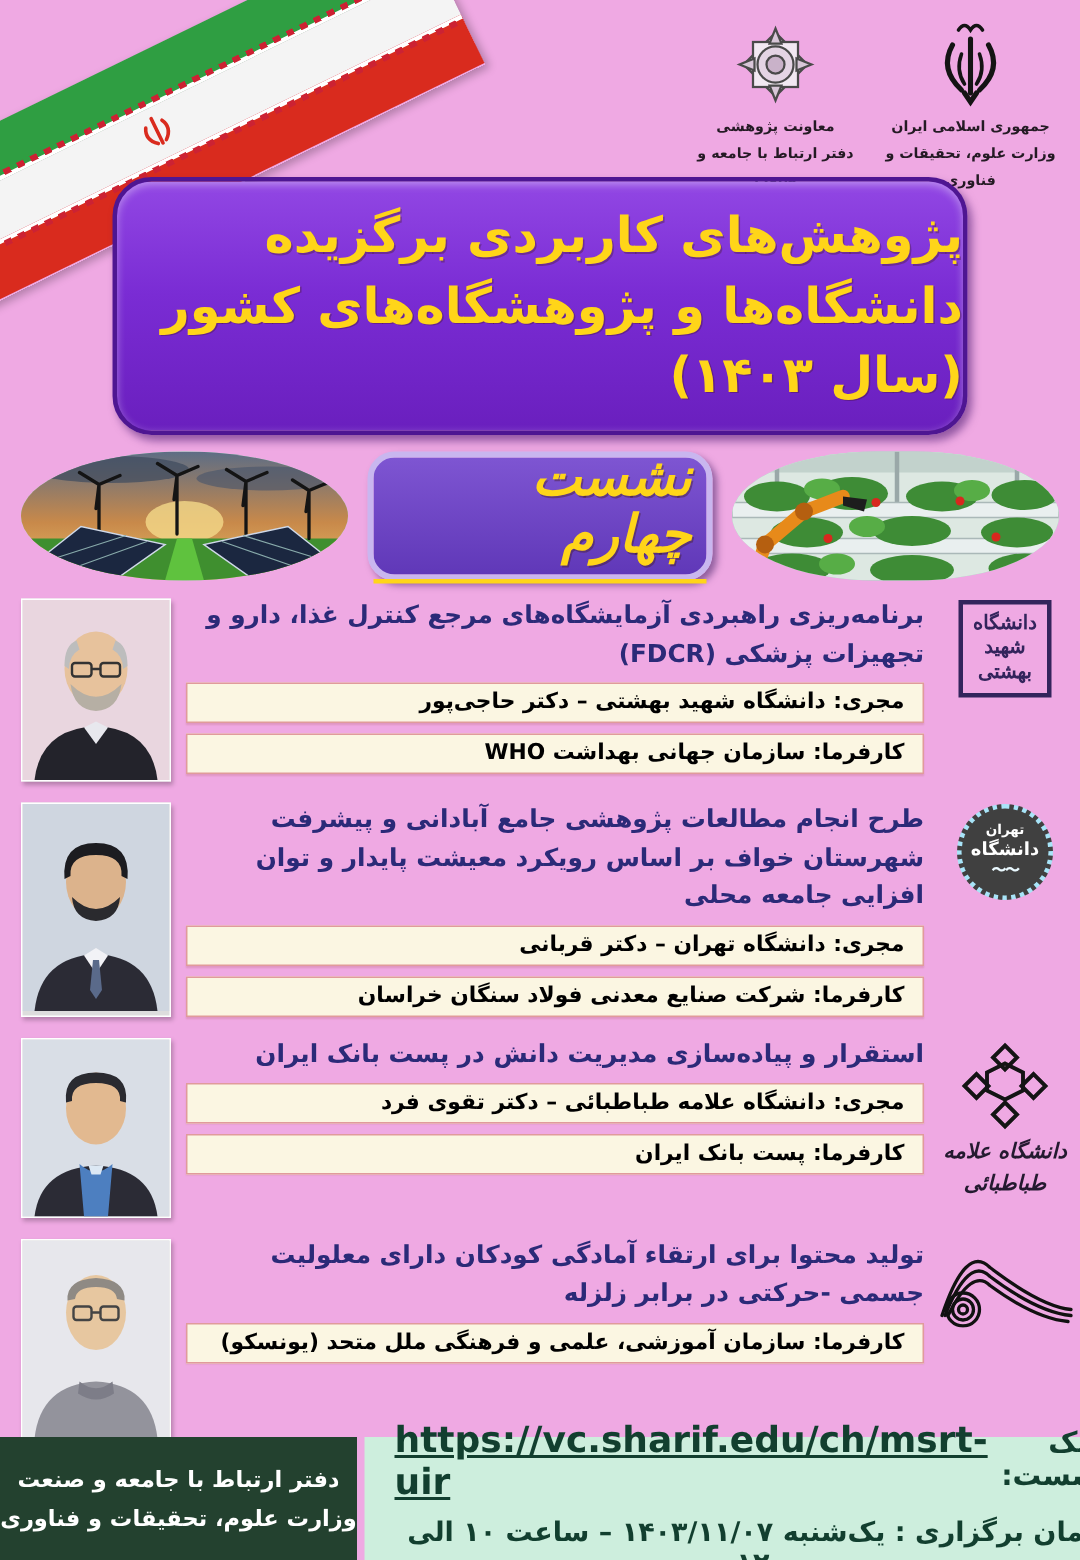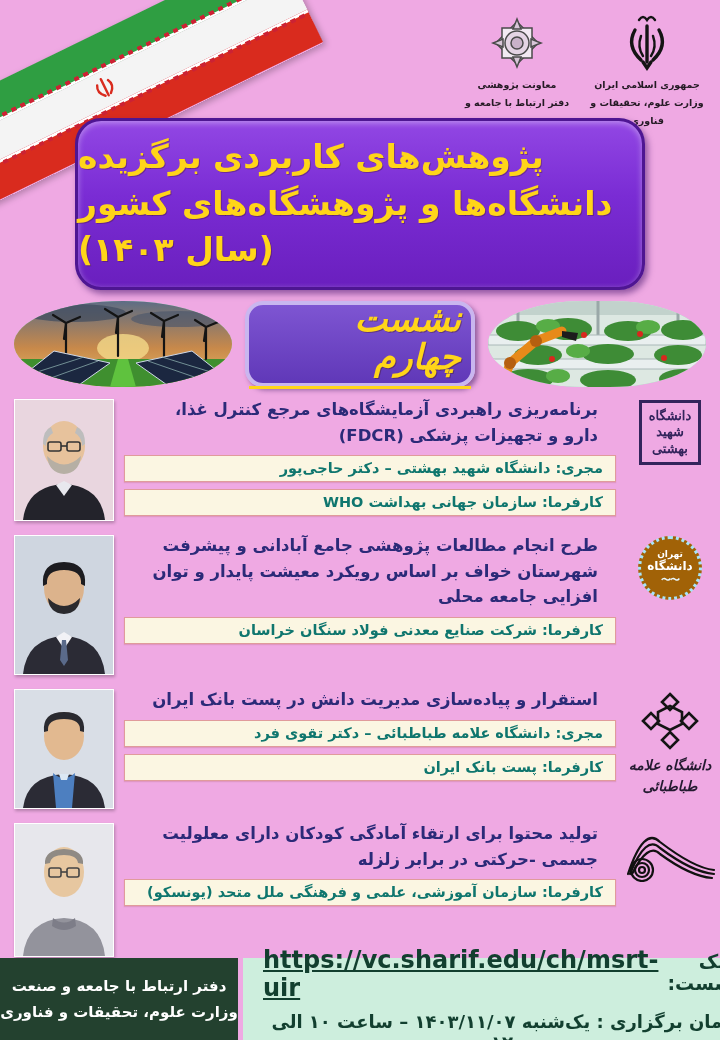--- a/index.html
+++ b/index.html
@@ -26,21 +26,21 @@
   .header-logos{ position:absolute; top:10px; right:14px; display:flex; gap:12px; }
   .logo-block{ width:118px; text-align:center; }
   .logo-block .glyph{ height:66px; display:flex; align-items:center; justify-content:center;}
   .logo-cap{ font-size:9.5px; font-weight:bold; color:#241a24; line-height:1.9; }
   
   .title-box{
     position:absolute; top:118px; left:75px; width:570px; height:172px;
     background:linear-gradient(180deg,#9247e4 0%,#7a2cd4 45%,#6a1fbe 100%);
     border:3px solid #4e1692; border-radius:26px;
     box-shadow:3px 4px 6px rgba(70,20,110,.55), inset 0 2px 6px rgba(255,255,255,.4);
-    display:flex; flex-direction:column; align-items:flex-end; justify-content:center;
+    display:flex; flex-direction:column; align-items:flex-start; justify-content:center;
     text-align:center; direction:rtl;
   }
   .title-box .tline{ color:#ffd519; font-weight:bold; font-size:33px; line-height:1.42;
     text-shadow:1px 1px 0 rgba(60,20,0,.3); }
   
   .session-band{ position:absolute; top:299px; left:0; width:720px; height:90px;
     display:flex; align-items:center; justify-content:space-between; padding:0 14px;}
   .scene{ width:218px; height:86px; overflow:hidden; background:#9db; }
   .scene.left{ border-radius:50%; }
   .scene.right{ border-radius:46% / 52%; }
@@ -57,33 +57,33 @@
     text-shadow:1px 1px 0 rgba(60,20,0,.35);
   }
   
   .sections{ position:absolute; top:396px; left:0; width:720px; }
   .section{ display:flex; direction:ltr; padding:0 8px 0 14px; margin-bottom:11px; }
   .photo{ flex:none; width:100px; margin-top:3px; border:1px solid #fff;
     box-shadow:1px 2px 3px rgba(0,0,0,.25); background:#ddd; }
   .photo svg{ display:block; }
   .sec-text{ flex:1; direction:rtl; padding:0 12px 0 10px; }
   .sec-title{ color:#2b2a78; font-weight:bold; font-size:16.5px; line-height:1.55;
-    text-align:right; margin:1px 18px 4px; }
+    text-align:right; margin:1px 0 4px; }
   .row{ background:#fbf6e2; border:1px solid #e09b9b; padding:4px 12px 5px;
-    margin-top:7px; color:#0f766e; font-weight:bold; font-size:14.5px;
+    margin-top:7px; color:#000000; font-weight:bold; font-size:14.5px;
     text-align:right; box-shadow:0 1px 1px rgba(180,100,100,.25); }
   .sec-logo{ flex:none; width:84px; display:flex; flex-direction:column;
     align-items:center; padding-top:4px; }
   .sec-logo .cap{ font-size:14px; font-weight:bold; color:#241a30; text-align:center;
     margin-top:3px; line-height:1.5; }
   
   .sbu-box{ border:3px solid #33245c; padding:5px 7px; text-align:center;
     color:#33245c; font-family:"DejaVu Serif", serif; font-weight:bold;
     font-size:13px; line-height:1.25; background:transparent; }
-  .ut-circle{ width:64px; height:64px; border-radius:50%; background:#a16207;
+  .ut-circle{ width:64px; height:64px; border-radius:50%; background:#404040;
     border:3px dotted #a8e4f8; display:flex; flex-direction:column; align-items:center;
     justify-content:center; color:#fff; font-weight:bold; direction:rtl; }
   .ut-circle .s1{ font-size:9px; } .ut-circle .s2{ font-size:12px; }
   .ut-circle .wings{ font-size:10px; letter-spacing:-1px; color:#eaf9ff; }
   .atu-cap,.iiees-cap{ font-family:"DejaVu Serif", serif; font-style:italic; }
   
   .footer{ position:absolute; bottom:0; left:0; width:720px; height:82px;
     display:flex; direction:ltr; gap:5px; }
   .footer-office{ flex:none; width:238px; background:#23412f; color:#fff;
     display:flex; flex-direction:column; align-items:center; justify-content:center;
@@ -283,20 +283,21 @@
           <ellipse cx="49" cy="52" rx="20" ry="25" fill="#dcb38c"></ellipse>
           <path d="M28 50 q-2 -24 21 -24 q23 0 21 24 l-4 -2 q1 -14 -17 -14 q-18 0 -17 14 z" fill="#1c1c20"></path>
           <path d="M33 62 q16 16 32 0 q-1 15 -16 16 q-15 -1 -16 -16 z" fill="#2a2a2e"></path>
           <path d="M8 138 q4 -36 41 -38 q37 2 41 38 z" fill="#2b2b35"></path>
           <path d="M41 101 l8 12 l8 -12 l-8 -5 z" fill="#f2f2f6"></path>
           <path d="M47 104 h4 l2 20 l-4 6 l-4 -6 z" fill="#5a6a8a"></path>
         </svg>
       </div>
       <div class="sec-text">
         <div class="sec-title">طرح انجام مطالعات پژوهشی جامع آبادانی و پیشرفت شهرستان خواف بر اساس رویکرد معیشت پایدار و توان افزایی جامعه محلی</div>
+        <div class="row">مجری: دانشگاه تهران – دکتر قربانی</div>
         <div class="row">کارفرما: شرکت صنایع معدنی فولاد سنگان خراسان</div>
       </div>
       <div class="sec-logo">
         <div class="ut-circle">
           <div class="s1">تهران</div>
           <div class="s2">دانشگاه</div>
           <div class="wings">〜〜</div>
         </div>
       </div>
     </div>

